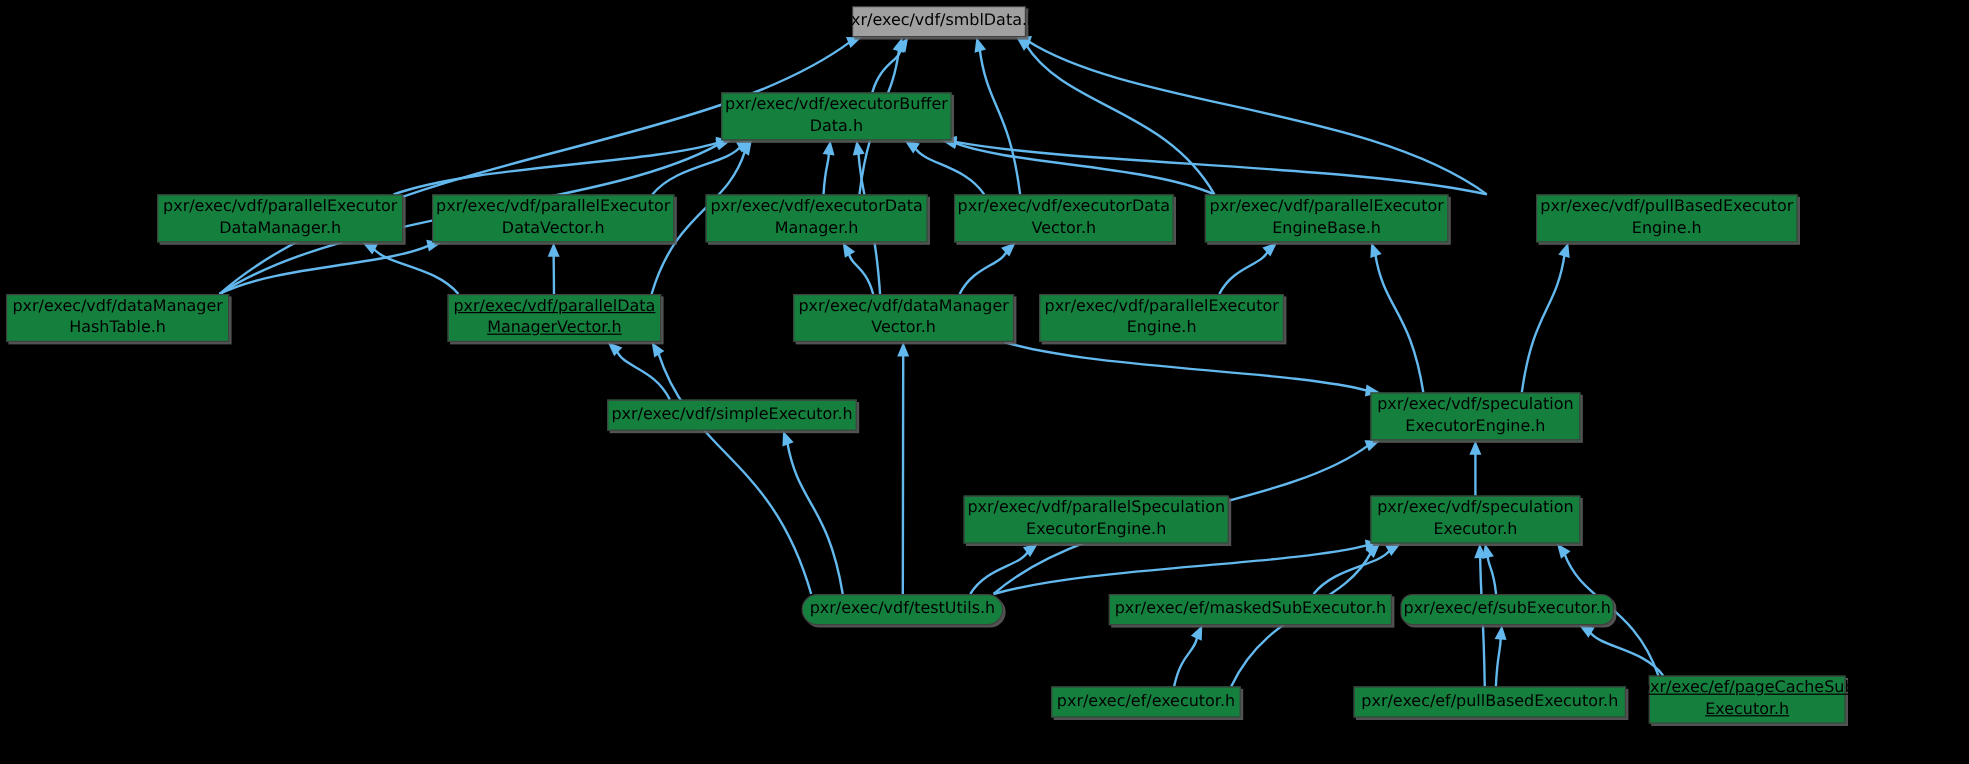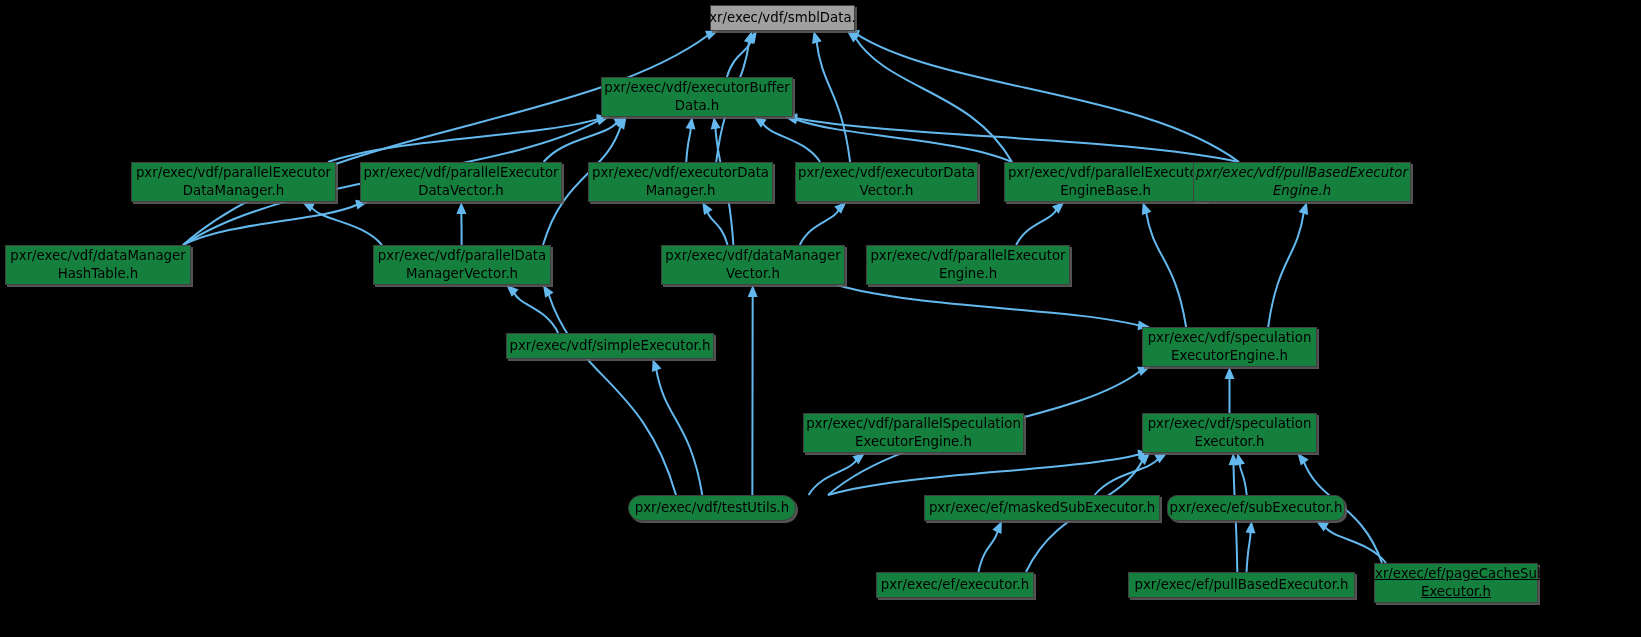--- a/index.html
+++ b/index.html
@@ -105,38 +105,38 @@
       <div class="node" style="left: 131px; top: 162px; width: 205px; height: 40px;">pxr/exec/vdf/parallelExecutor
 DataManager.h</div>
       <div class="node" style="left: 360px; top: 162px; width: 202px; height: 40px;">pxr/exec/vdf/parallelExecutor
 DataVector.h</div>
       <div class="node" style="left: 588px; top: 162px; width: 185px; height: 40px;">pxr/exec/vdf/executorData
 Manager.h</div>
       <div class="node" style="left: 795px; top: 162px; width: 183px; height: 40px;">pxr/exec/vdf/executorData
 Vector.h</div>
       <div class="node" style="left: 1004px; top: 162px; width: 203px; height: 40px;">pxr/exec/vdf/parallelExecutor
 EngineBase.h</div>
-      <div class="node" style="left: 1193px; top: 162px; width: 218px; height: 40px; font-style: italic;">pxr/exec/vdf/pullBasedExecutor
+      <div class="node" style="left: 1280px; top: 162px; width: 218px; height: 40px;">pxr/exec/vdf/pullBasedExecutor
 Engine.h</div>
       <div class="node" style="left: 5px; top: 245px; width: 186px; height: 40px;">pxr/exec/vdf/dataManager
 HashTable.h</div>
-      <div class="node" style="left: 373px; top: 245px; width: 178px; height: 40px;">pxr/exec/vdf/parallelData
+      <div class="node" style="left: 373px; top: 245px; width: 178px; height: 40px; text-decoration: underline;">pxr/exec/vdf/parallelData
 ManagerVector.h</div>
       <div class="node" style="left: 661px; top: 245px; width: 184px; height: 40px;">pxr/exec/vdf/dataManager
 Vector.h</div>
       <div class="node" style="left: 866px; top: 245px; width: 204px; height: 40px;">pxr/exec/vdf/parallelExecutor
 Engine.h</div>
       <div class="node" style="left: 506px; top: 333px; width: 208px; height: 26px;">pxr/exec/vdf/simpleExecutor.h</div>
       <div class="node" style="left: 1142px; top: 327px; width: 175px; height: 40px;">pxr/exec/vdf/speculation
 ExecutorEngine.h</div>
       <div class="node" style="left: 803px; top: 413px; width: 221px; height: 40px;">pxr/exec/vdf/parallelSpeculation
 ExecutorEngine.h</div>
       <div class="node" style="left: 1142px; top: 413px; width: 175px; height: 40px;">pxr/exec/vdf/speculation
 Executor.h</div>
-      <div class="node" style="left: 628px; top: 495px; width: 168px; height: 26px; border-radius: 13px;">pxr/exec/vdf/testUtils.h</div>
+      <div class="node" style="left: 668px; top: 495px; width: 168px; height: 26px; border-radius: 13px;">pxr/exec/vdf/testUtils.h</div>
       <div class="node" style="left: 904px; top: 495px; width: 236px; height: 26px; margin-left: 20px;">pxr/exec/ef/maskedSubExecutor.h</div>
       <div class="node" style="left: 1167px; top: 495px; width: 178px; height: 26px; border-radius: 10px;">pxr/exec/ef/subExecutor.h</div>
       <div class="node" style="left: 876px; top: 572px; width: 158px; height: 26px;">pxr/exec/ef/executor.h</div>
       <div class="node" style="left: 1128px; top: 572px; width: 227px; height: 26px;">pxr/exec/ef/pullBasedExecutor.h</div>
       <div class="node" style="left: 1374px; top: 563px; width: 164px; height: 40px; text-decoration: underline;">pxr/exec/ef/pageCacheSub
 Executor.h</div>
     </div>
 </div>
 
 </body></html>

